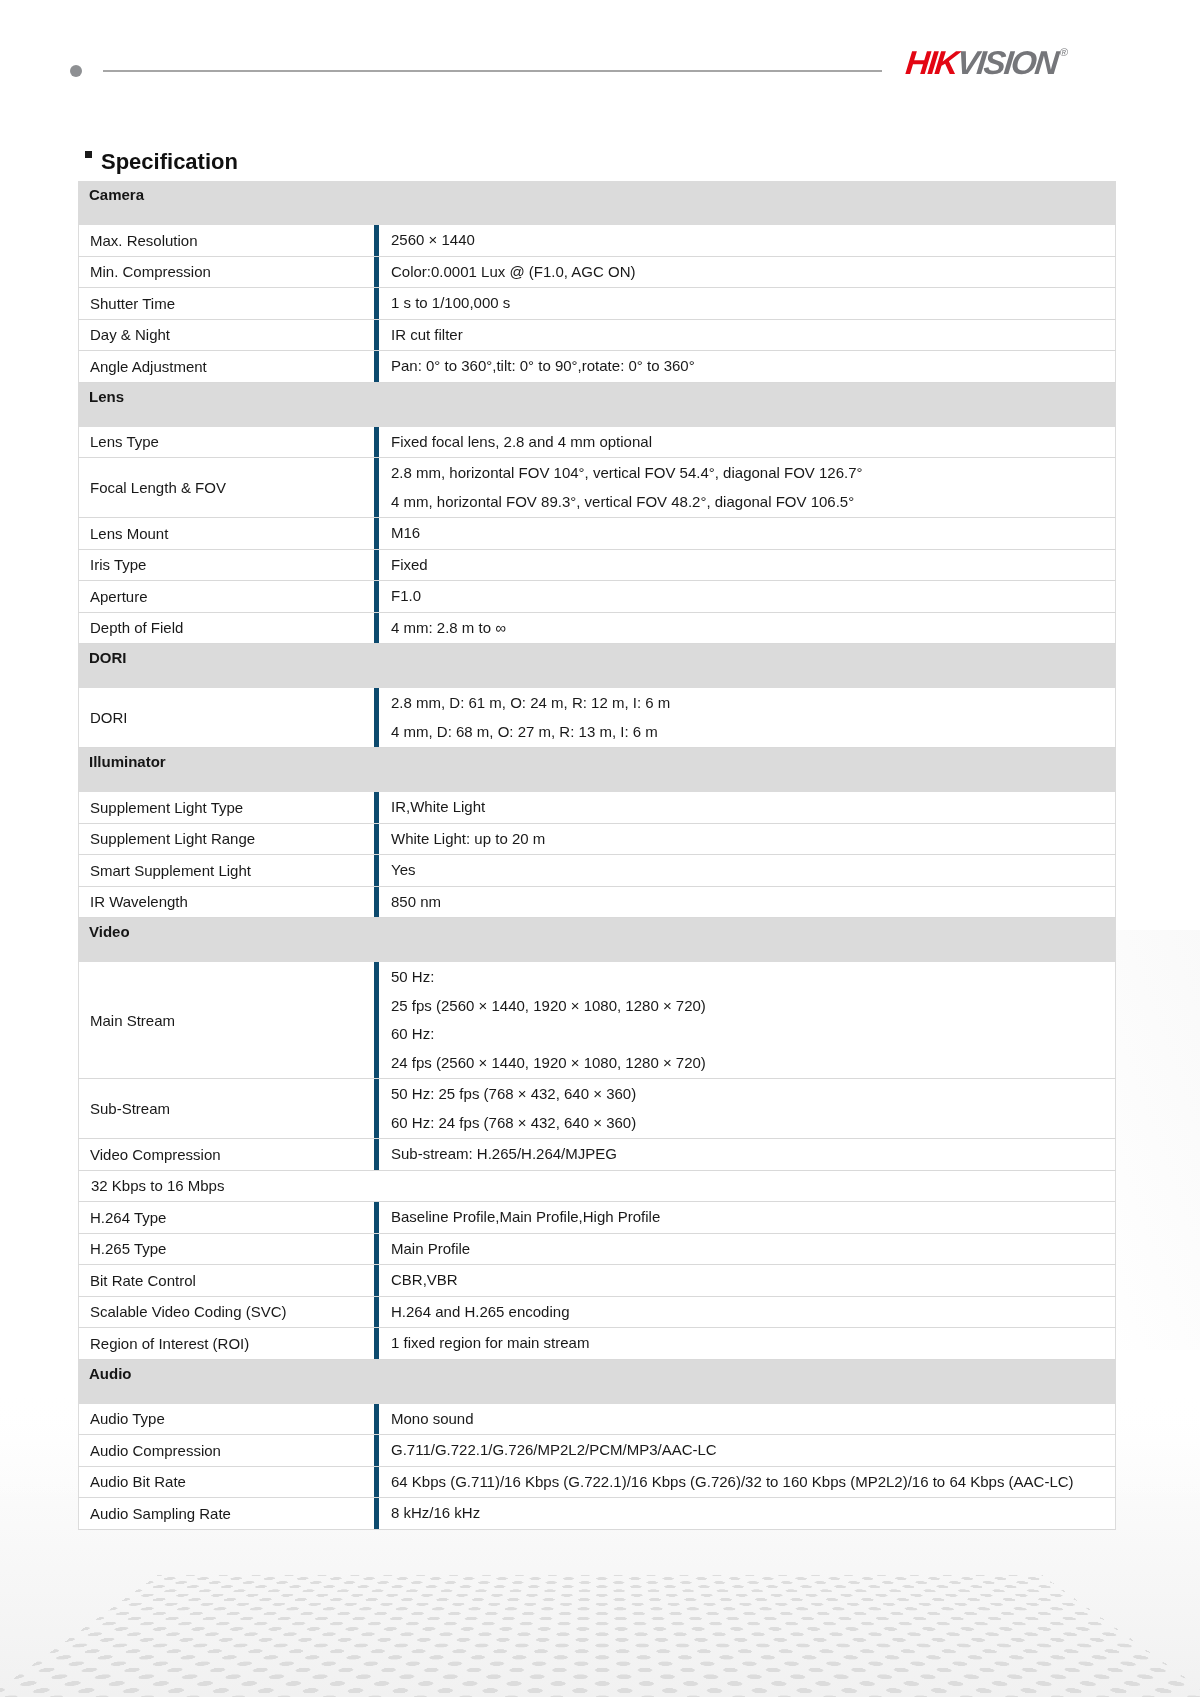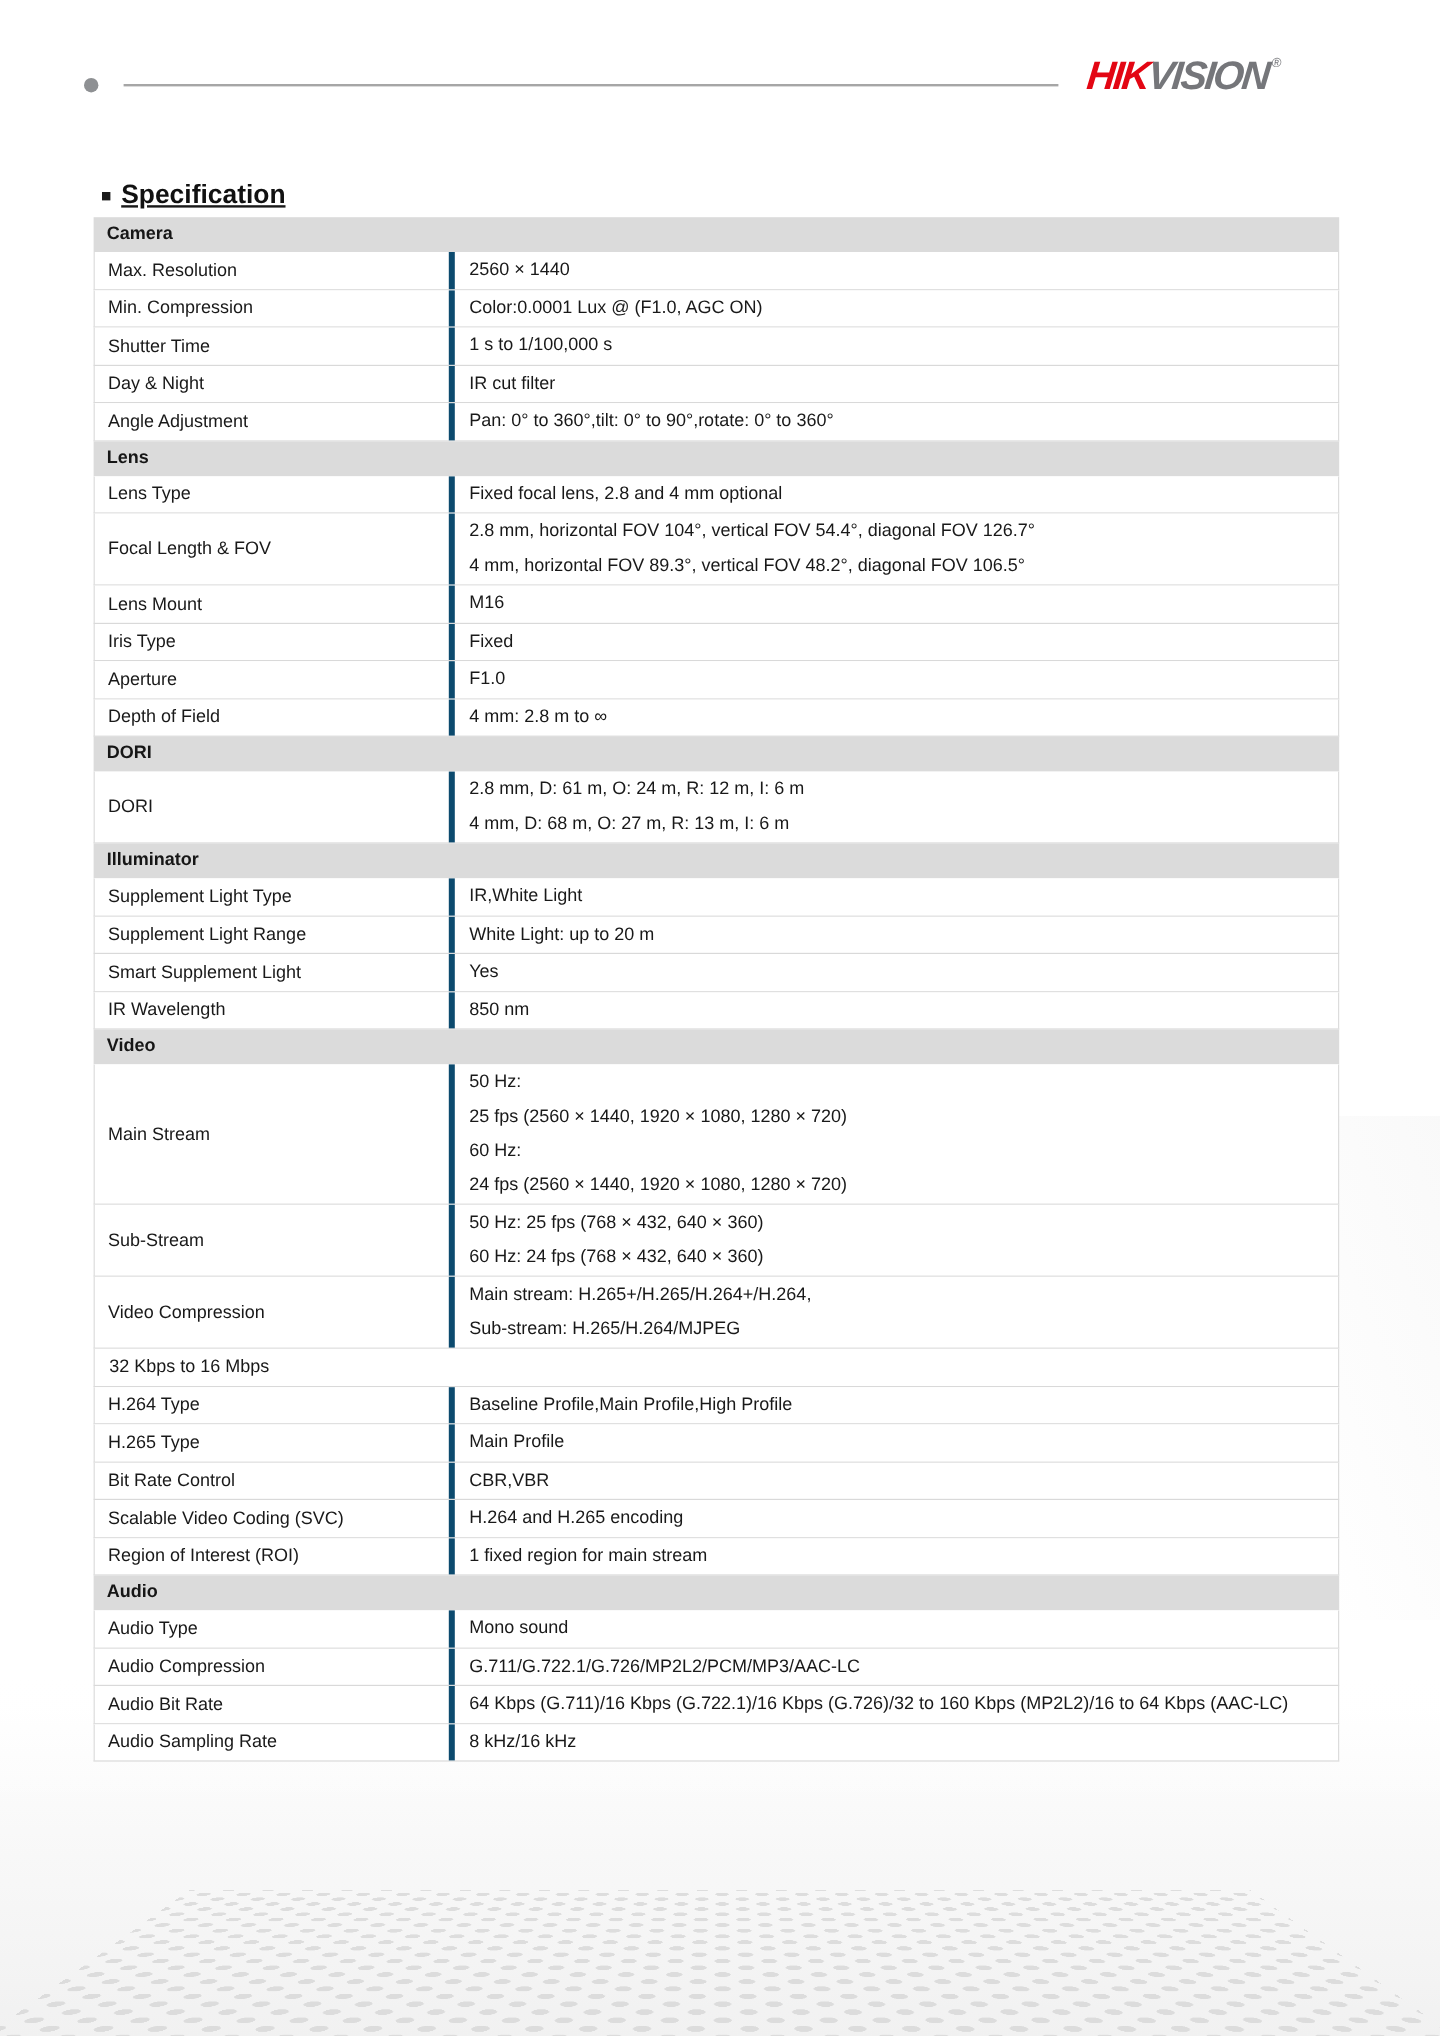--- a/index.html
+++ b/index.html
@@ -24,30 +24,30 @@
     transform:skewX(-6deg);white-space:nowrap;
   }
   .logo-hik{color:#e30613;}
   .logo-vision{color:#75767a;}
   .logo-reg{
     font-style:normal;font-size:11px;color:#75767a;letter-spacing:0;
     vertical-align:18px;margin-left:2px;font-weight:400;
   }
   
   .spec-heading{
-    position:absolute;left:85px;top:149px;display:flex;align-items:center;text-decoration:underline;
+    position:absolute;left:85px;top:149px;display:flex;
   }
   .heading-bullet{width:7px;height:7px;background:#1a1a1a;margin-right:9px;margin-top:2px;}
   .heading-text{font-size:22px;font-weight:700;color:#111;}
   
   .spec-table{
     position:absolute;left:78px;top:181px;width:1038px;font-size:15px;
   }
   .t-sec{
-    height:29px;line-height:28.5px;background:#dbdbdb;font-weight:700;
+    height:44px;line-height:28.5px;background:#dbdbdb;font-weight:700;
     padding-left:11px;color:#161616;
   }
   .t-row{
     display:flex;background:#ffffff;
     border-bottom:1px solid #d9d9d9;
     border-left:1px solid #dcdcdc;border-right:1px solid #dcdcdc;
   }
   .t-label{
     width:300px;flex:0 0 300px;border-right:5px solid #0c4a6e;
     padding-left:11px;display:flex;align-items:center;box-sizing:border-box;
@@ -228,21 +228,20 @@
   <div class="t-row">
     <div class="t-label">Sub-Stream</div>
     <div class="t-value">
       <div class="line">50 Hz: 25 fps (768 × 432, 640 × 360)</div>
       <div class="line">60 Hz: 24 fps (768 × 432, 640 × 360)</div>
     </div>
   </div>
   <div class="t-row">
     <div class="t-label">Video Compression</div>
     <div class="t-value">
-      <div class="line">Main stream: H.265+/H.265/H.264+/H.264,</div>
       <div class="line">Sub-stream: H.265/H.264/MJPEG</div>
     </div>
   </div>
   <div class="t-row">
     <div class="t-value">
         <div class="line">32 Kbps to 16 Mbps</div>
       </div>
   </div>
   <div class="t-row">
     <div class="t-label">H.264 Type</div>

